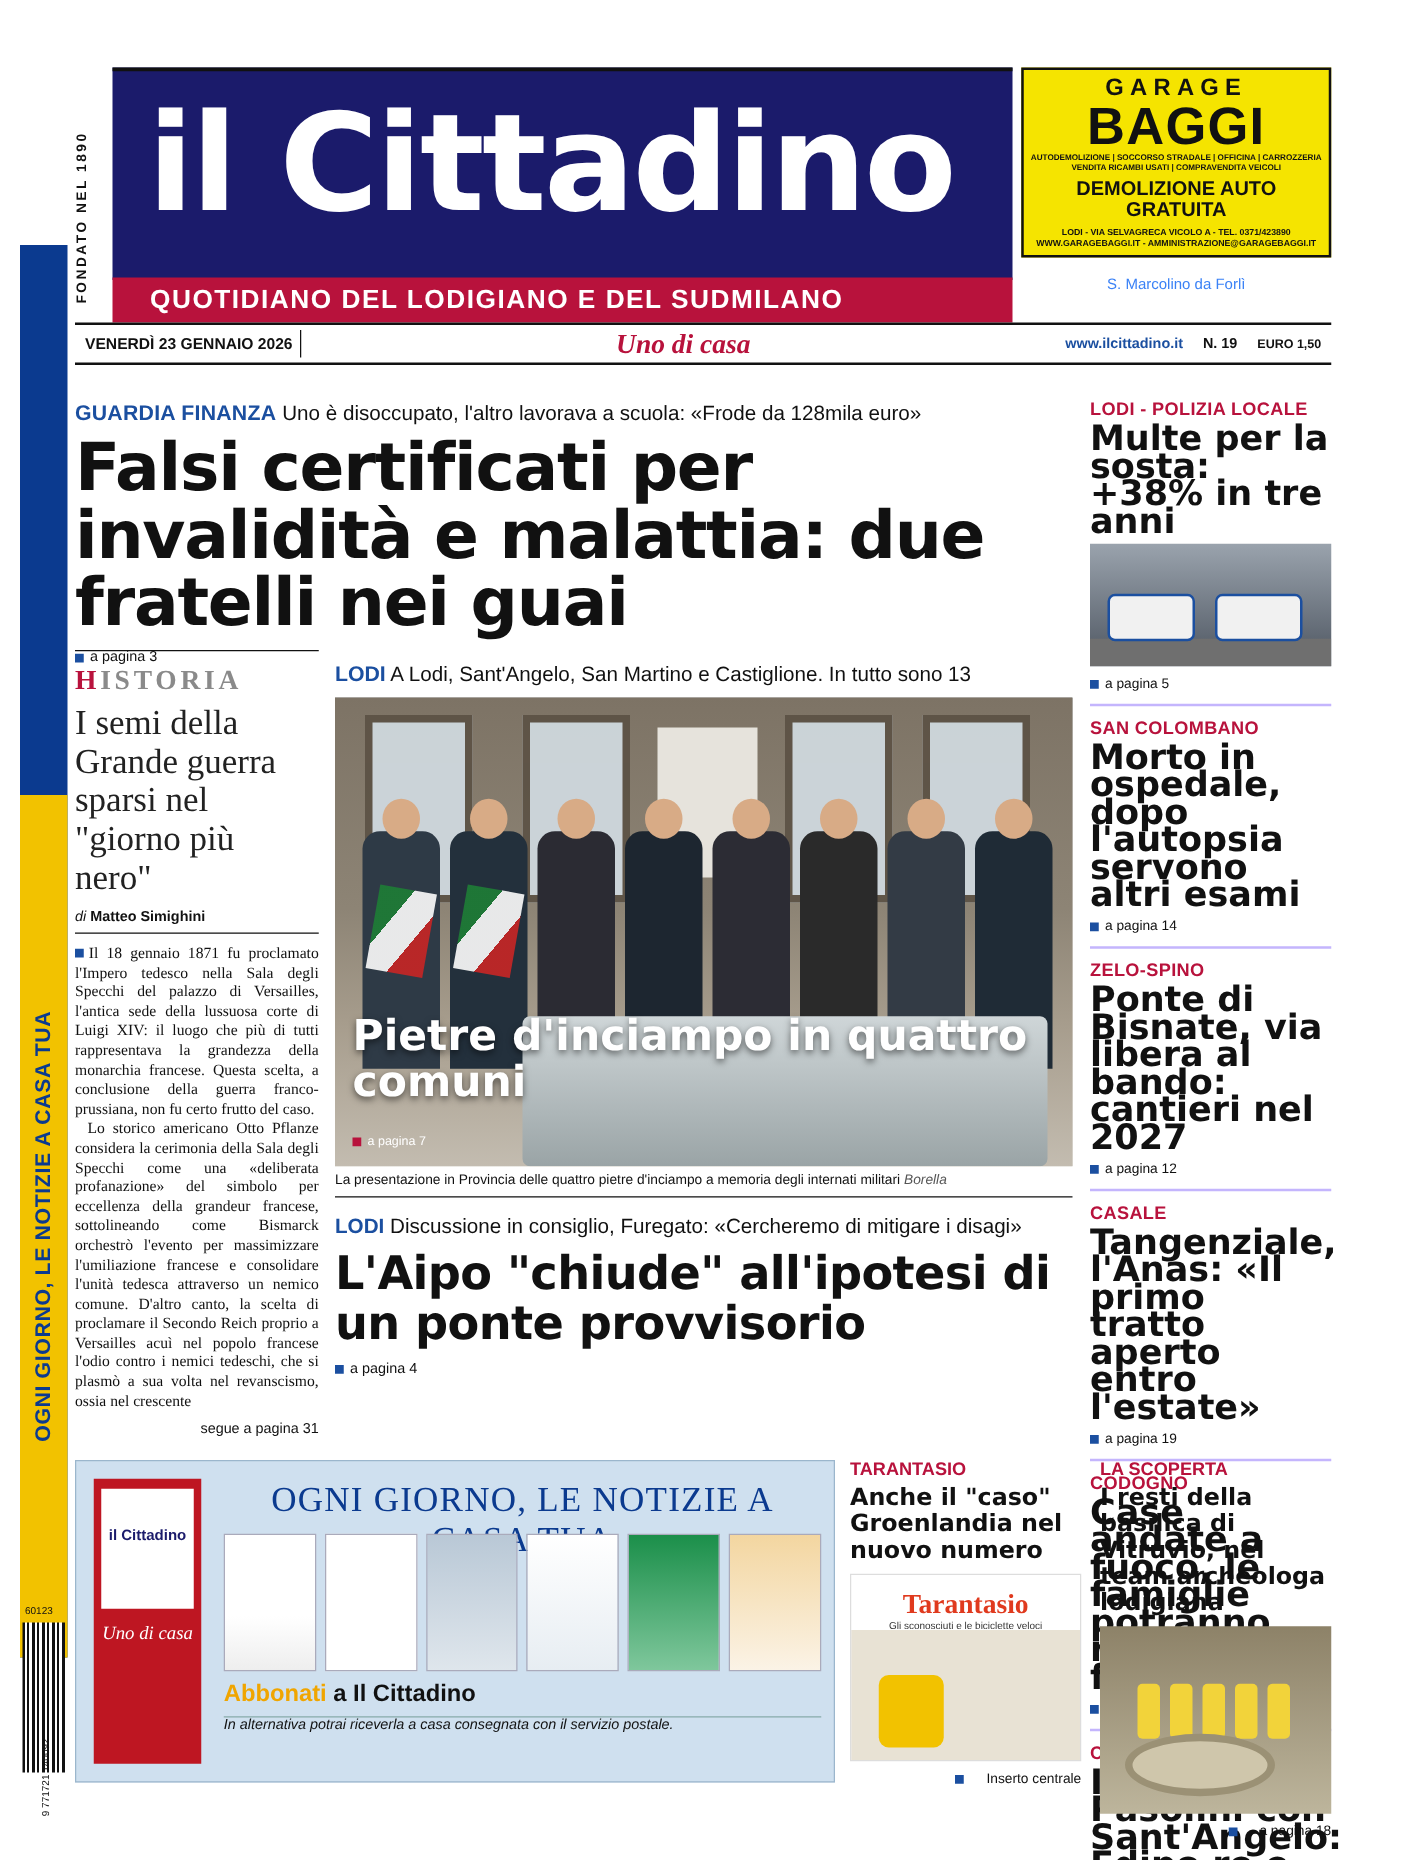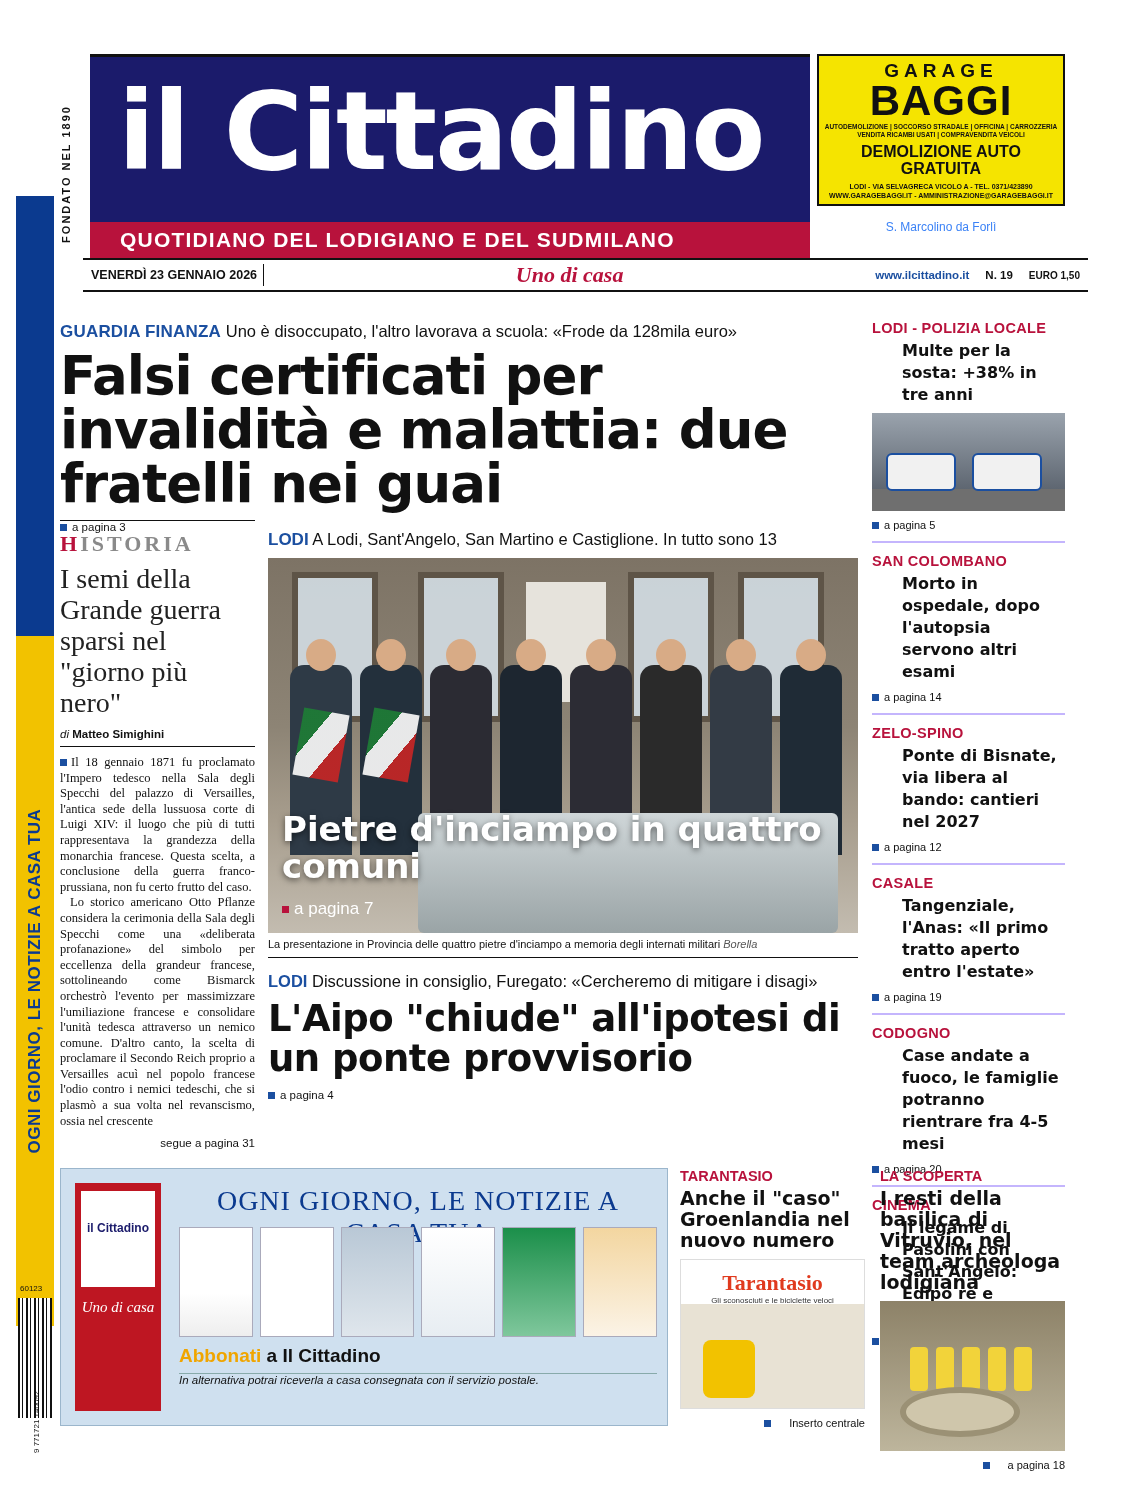--- a/index.html
+++ b/index.html
@@ -71,21 +71,21 @@
   .ad-box .lines { font-size:6.5px; text-align:center; color:#111; margin-top:3px; line-height:8px; font-weight:bold;}
   .ad-box .demo { font-size:16px; font-weight:bold; text-align:center; line-height:17px; margin-top:4px;}
   .ad-box .site { font-size:7px; text-align:center; font-weight:bold; margin-top:5px; line-height:9px;}
   .ad-saint {
     position:absolute; right:0px; top:180px; width:248px; text-align:center;
     font-size:12px; color:#3b82f6;
   }
   .info-bar {
     position:absolute; left:60px; top:258px; width:1005px; height:34px;
     border-top:2px solid #111; border-bottom:2px solid #111;
-    display:flex; align-items:center; font-size:12.5px;margin-left:23px;
+    display:flex; align-items:center; font-size:12.5px;
   }
   .info-bar .date { padding-left:8px; width:180px; font-weight:bold; }
   .info-bar .sep { width:1px; height:22px; background:#111; }
   .info-bar .uno {
     flex:1; text-align:center; color:#b8123c; font-size:22px; font-style:italic; font-weight:bold;
     font-family:"Liberation Serif", serif;
   }
   .info-bar .site2 { color:#1b4fa0; font-weight:bold; font-size:11.5px; padding-right:16px;}
   .info-bar .num { font-weight:bold; font-size:11.5px; padding-right:16px;}
   .info-bar .price { font-weight:bold; font-size:10px; padding-right:8px;}
@@ -153,43 +153,43 @@
   .photo .person { position:absolute; bottom:78px; width:62px; height:190px; border-radius:14px 14px 0 0;}
   .photo .head { position:absolute; top:-26px; left:16px; width:30px; height:32px; background:#d8ab86; border-radius:50%;}
   .photo .sash { position:absolute; top:46px; left:8px; width:46px; height:68px;
      background:linear-gradient(120deg,#1e7a36 33%,#f2f2f2 33% 66%,#c02626 66%); transform:rotate(10deg); opacity:.95;}
   .cap-overlay {
     position:absolute; left:14px; bottom:48px; color:#fff; font-weight:bold;
     font-size:34px; line-height:37px; text-shadow:0 2px 6px rgba(0,0,0,.55);
     font-family:"DejaVu Sans", sans-serif;
   }
   .cap-pag {
-    position:absolute; left:14px; bottom:14px; color:#fff; font-size:17px;
+    position:absolute; left:14px; bottom:14px; color:#fff; font-size:10px;
     display:flex; align-items:center; gap:5px;
   }
   .cap-pag .sq { width:7px; height:7px; background:#b8123c; display:inline-block;}
   .photo-caption {
     font-size:11px; margin-top:5px; color:#111; border-bottom:1px solid #111; padding-bottom:7px;
   }
   .photo-caption i { color:#555; }
 
   .mid-art2 { margin-top:14px; }
   .mid-art2 .kick { font-size:16.5px; }
   .mid-art2 .kick b { color:#1b4fa0; }
   .mid-art2 .title {
     font-size:37px; font-weight:bold; line-height:40px; margin-top:8px;
     font-family:"DejaVu Sans", sans-serif; letter-spacing:-0.5px;
   }
 
   
   .rblock { border-bottom:2px solid #c4b5fd; padding-bottom:10px; margin-bottom:10px; }
   .rblock:first-child { border-top:0; }
   .rkick { color:#b8123c; font-weight:bold; font-size:14.5px; letter-spacing:0.3px; }
-  .rtitle { font-size:16px; font-weight:bold; line-height:22px; margin-top:4px;
-            font-family:"DejaVu Sans", sans-serif;margin-left:30px; }
+  .rtitle { font-size:28px; font-weight:bold; line-height:22px; margin-top:4px;
+            font-family:"DejaVu Sans", sans-serif; }
   .rphoto { width:193px; height:98px; margin-top:7px; overflow:hidden; position:relative;
             background:linear-gradient(180deg,#9aa3ad,#4d5560); }
   .rphoto .car { position:absolute; width:70px; height:38px; background:#f1f1f1; border-radius:6px;
                  border:2px solid #1b4fa0; bottom:20px;}
   .rphoto .car.c1 { left:14px;} .rphoto .car.c2 { left:100px;}
   .rphoto .road { position:absolute; left:0; bottom:0; width:100%; height:22px; background:#6f6f6f;}
   .rpag { font-size:11px; margin-top:8px; display:flex; align-items:center; gap:5px;}
   .rpag .sq { width:7px; height:7px; background:#1b4fa0; display:inline-block;}
 
   

